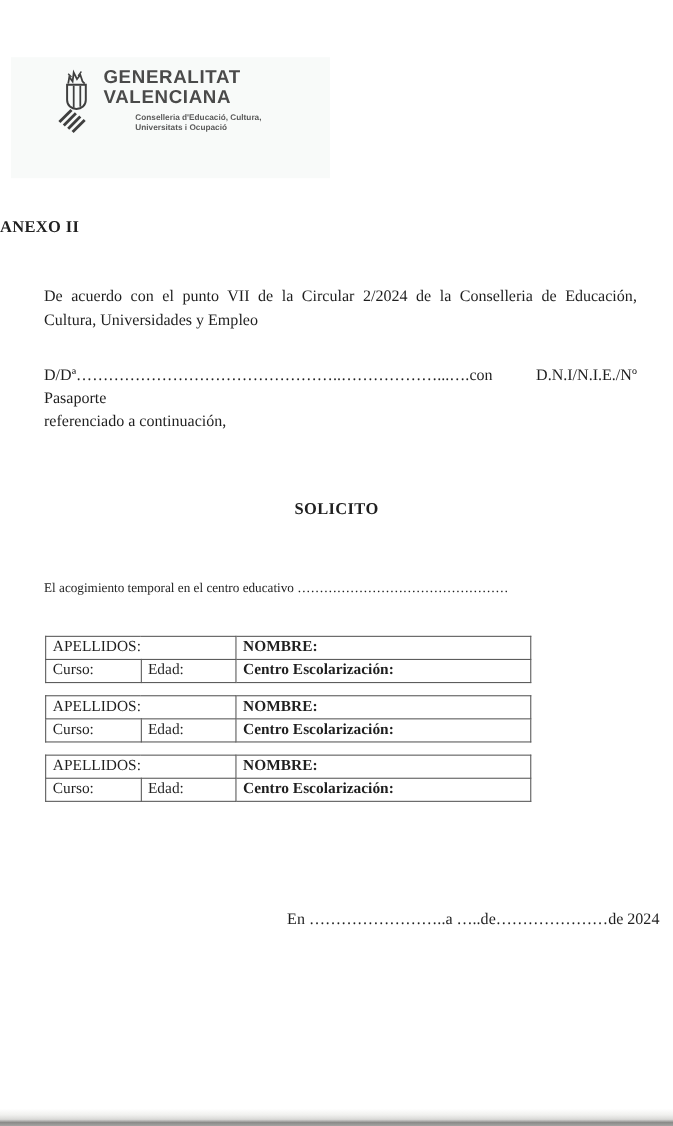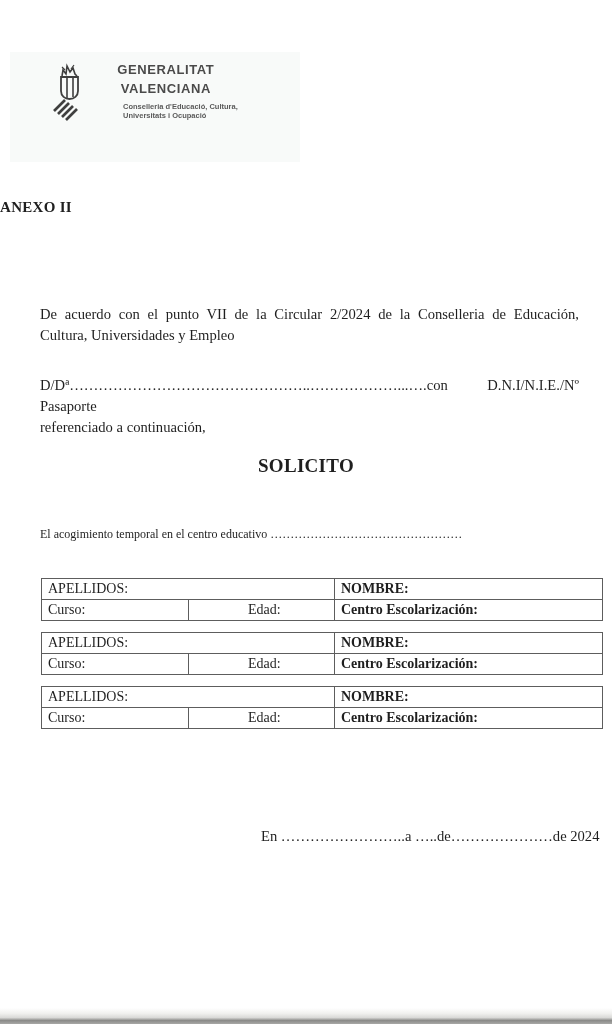--- a/index.html
+++ b/index.html
@@ -24,27 +24,26 @@
   .logo-block {
     position: absolute;
     left: 50px; top: 60px;
     display: flex;
     align-items: flex-start;
     font-family: "Liberation Sans", sans-serif;
   }
   .emblem { width: 36px; height: 62px; margin-right: 8px; margin-top: 2px; }
   .logo-text { display: flex; flex-direction: column; }
   .logo-title {
-    font-size: 13px;
+    font-size: 17px;
     font-weight: 700;
     letter-spacing: 0.6px;
     color: #4a4a4a;
     line-height: 19px;
     white-space: nowrap;
-    text-align: center;
   }
   .logo-subtitle {
     margin-top: 4px;
     font-size: 7.5px;
     font-weight: 700;
     color: #5a5a5a;
     line-height: 9px;
     white-space: nowrap;
     margin-left: 29px;
   }
@@ -58,62 +57,62 @@
     font-weight: 700;
     letter-spacing: 0.3px;
   }
   .para {
     position: absolute;
     left: 40px; right: 33px;
     font-size: 14.6px;
     line-height: 21px;
   }
   .para .line { white-space: normal; }
-  .line.just { text-align: justify; text-align-last: justify; margin-top: 44px; }
+  .line.just { text-align: justify; text-align-last: justify; }
   .intro-para { top: 260px; }
   .declarant-para { top: 331px; }
   .solicito-heading {
     position: absolute;
     left: 0; right: 0; top: 455px;
     text-align: center;
-    font-size: 19px;
+    font-size: 15px;
     font-weight: 700;
     letter-spacing: 0.3px;
   }
   .request-line {
     position: absolute;
     left: 40px; right: 33px; top: 524px;
     font-size: 12px;
     line-height: 21px;
     white-space: nowrap;
     overflow: hidden;
   }
 
   
   .student-table {
     position: absolute;
     left: 41px;
-    width: 562px;
+    width: 442px;
     border-collapse: collapse;
     table-layout: fixed;
     font-size: 14px;
   }
   .student-table td {
     border: 1px solid #5d5d5d;
     height: 20px;
     padding: 0 0 0 6px;
     vertical-align: middle;
     white-space: nowrap;
     overflow: hidden;
   }
   .t1 { top: 578px; }
   .t2 { top: 632px; }
   .t3 { top: 686px; }
   .col-curso { width: 137px; }
-  .col-edad  { width: 140px; text-align: center; }
+  .col-edad  { width: 140px; }
   .col-centro{ width: 261px; font-weight: bold; }
 
   .date-line {
     position: absolute;
     left: 233px; top: 828px;
     font-size: 14.6px;
     white-space: nowrap;
     margin-left: 28px;
   }
 

